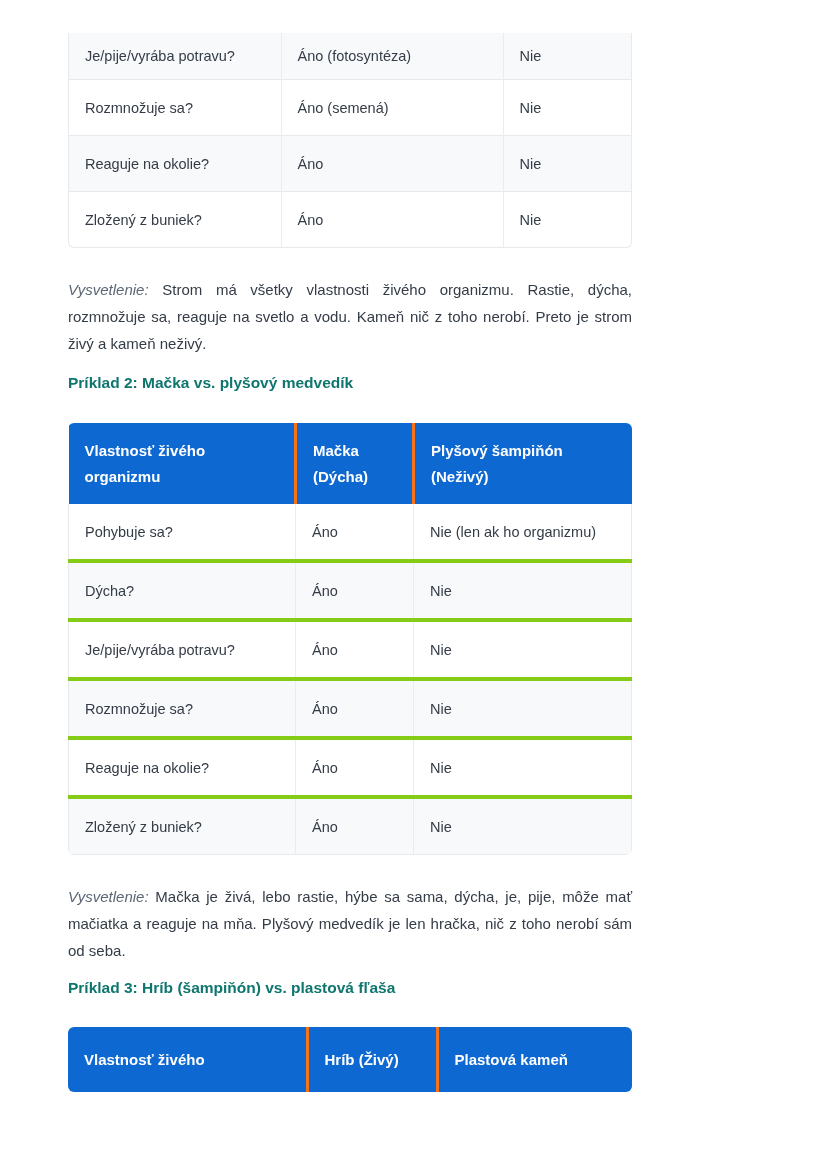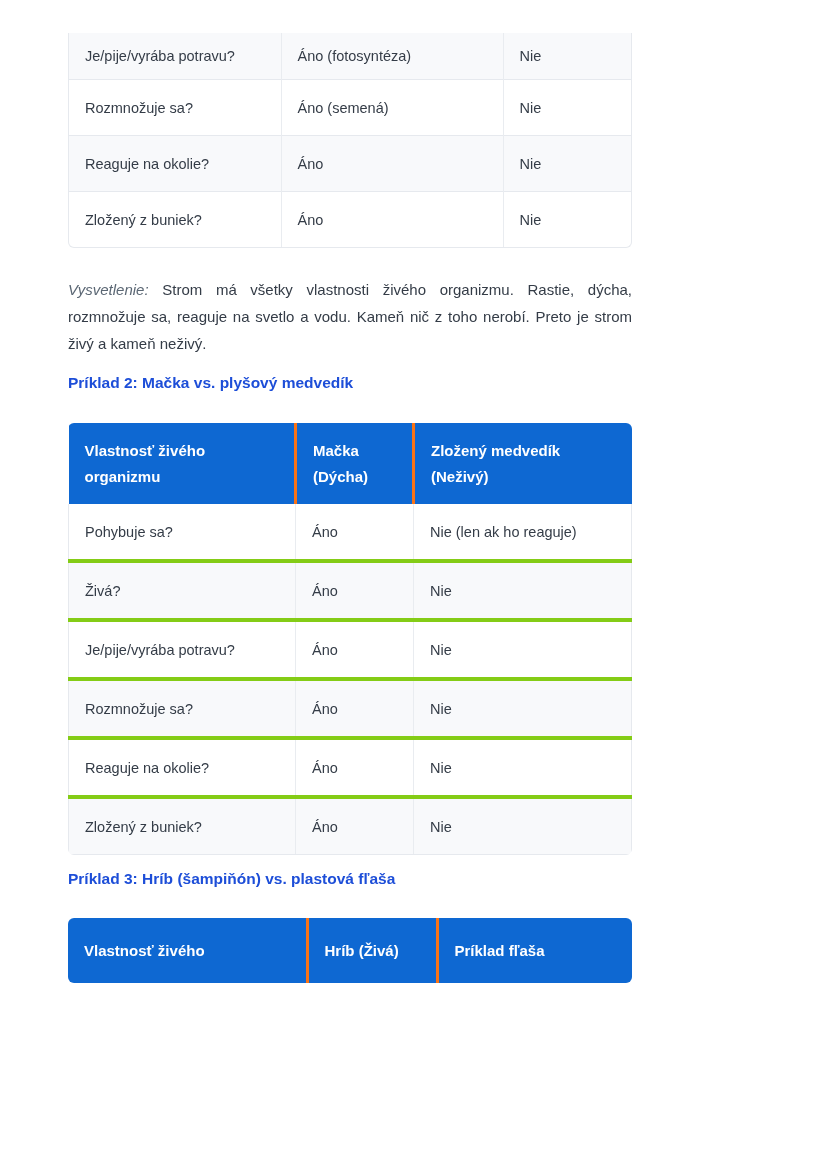--- a/index.html
+++ b/index.html
@@ -58,21 +58,21 @@
   .tw3 thead th { height:65px; }
 
   
   p.explanation {
     margin:28px 0 0 0; font-size:15px; line-height:27px; color:#343c47;
     text-align:justify;
   }
   p.explanation .lead { font-style:italic; color:#5b6774; }
   h2.example {
     margin:16px 0 0 0; font-size:15.5px; line-height:19px; font-weight:bold;
-    color:#1d4ed8;
+    color:#0f766e;
   }
   h2.example-3 { margin-top:14px; }
   p.explanation-2 { margin-top:28px; }
 </style>
 </head>
 <body>
 
 <div class="page">
 
   <div class="edge-strip"></div>
@@ -126,33 +126,33 @@
             <tr>
               <th>
                 <div>Vlastnosť živého</div>
                 <div>organizmu</div>
               </th>
               <th>
                 <div>Mačka</div>
                 <div>(Dýcha)</div>
               </th>
               <th>
-                <div>Zložený medvedík</div>
+                <div>Plyšový šampiňón</div>
                 <div>(Neživý)</div>
               </th>
             </tr>
           </thead>
           <tbody>
             <tr>
               <td>Pohybuje sa?</td>
               <td>Áno</td>
-              <td>Nie (len ak ho reaguje)</td>
-            </tr>
-            <tr>
-              <td>Živá?</td>
+              <td>Nie (len ak ho organizmu)</td>
+            </tr>
+            <tr>
+              <td>Dýcha?</td>
               <td>Áno</td>
               <td>Nie</td>
             </tr>
             <tr>
               <td>Je/pije/vyrába potravu?</td>
               <td>Áno</td>
               <td>Nie</td>
             </tr>
             <tr>
               <td>Rozmnožuje sa?</td>
@@ -166,40 +166,41 @@
             </tr>
             <tr>
               <td>Zložený z buniek?</td>
               <td>Áno</td>
               <td>Nie</td>
             </tr>
           </tbody>
         </table>
     </div>
 
+    <p class="explanation explanation-2"><span class="lead">Vysvetlenie:</span> <span>Mačka je živá, lebo rastie, hýbe sa sama, dýcha, je, pije, môže mať mačiatka a reaguje na mňa. Plyšový medvedík je len hračka, nič z toho nerobí sám od seba.</span></p>
 
     <h2 class="example example-3">Príklad 3: Hríb (šampiňón) vs. plastová fľaša</h2>
 
     <div class="tw tw3">
       <table>
         <colgroup>
             <col style="width:239px">
             <col style="width:130px">
             <col>
           </colgroup>
       <thead>
             <tr>
               <th>
                 <div>Vlastnosť živého</div>
               </th>
               <th>
-                <div>Hríb (Živá)</div>
-              </th>
-              <th>
-                <div>Príklad fľaša</div>
+                <div>Hríb (Živý)</div>
+              </th>
+              <th>
+                <div>Plastová kameň</div>
               </th>
             </tr>
           </thead>
         </table>
     </div>
 
   </div>
 
   <div class="watermark">(c) Knowunity 2034</div>
 

